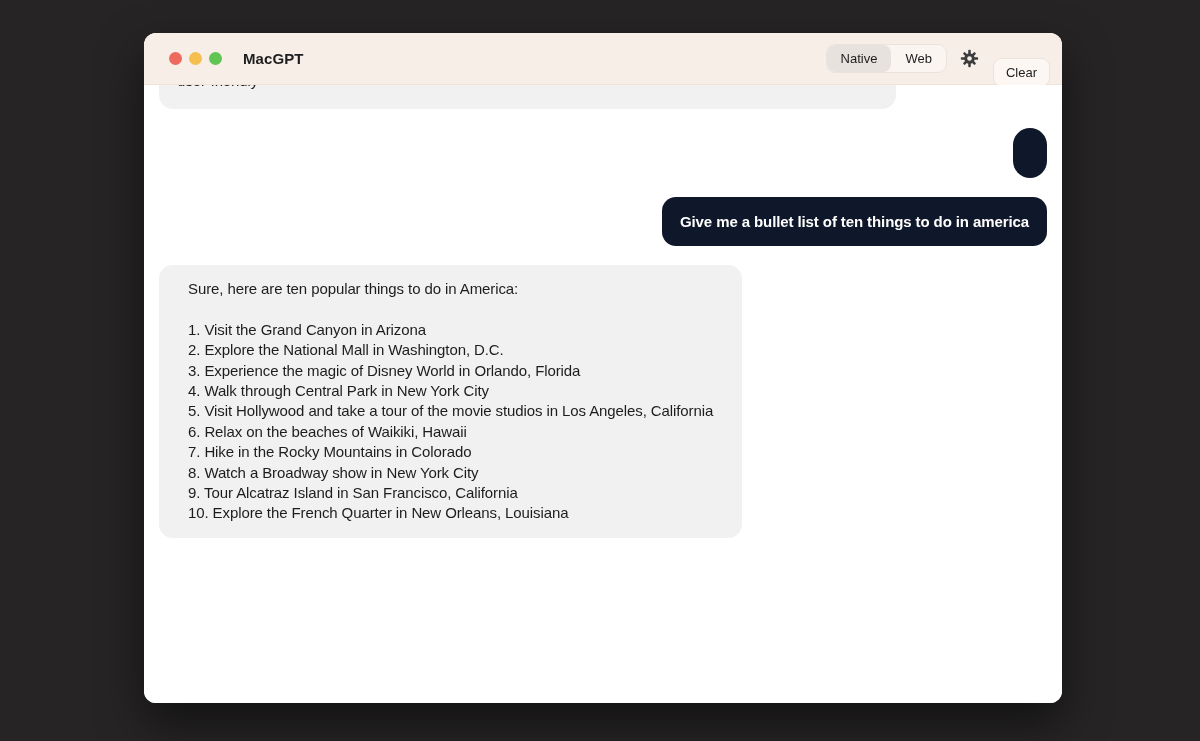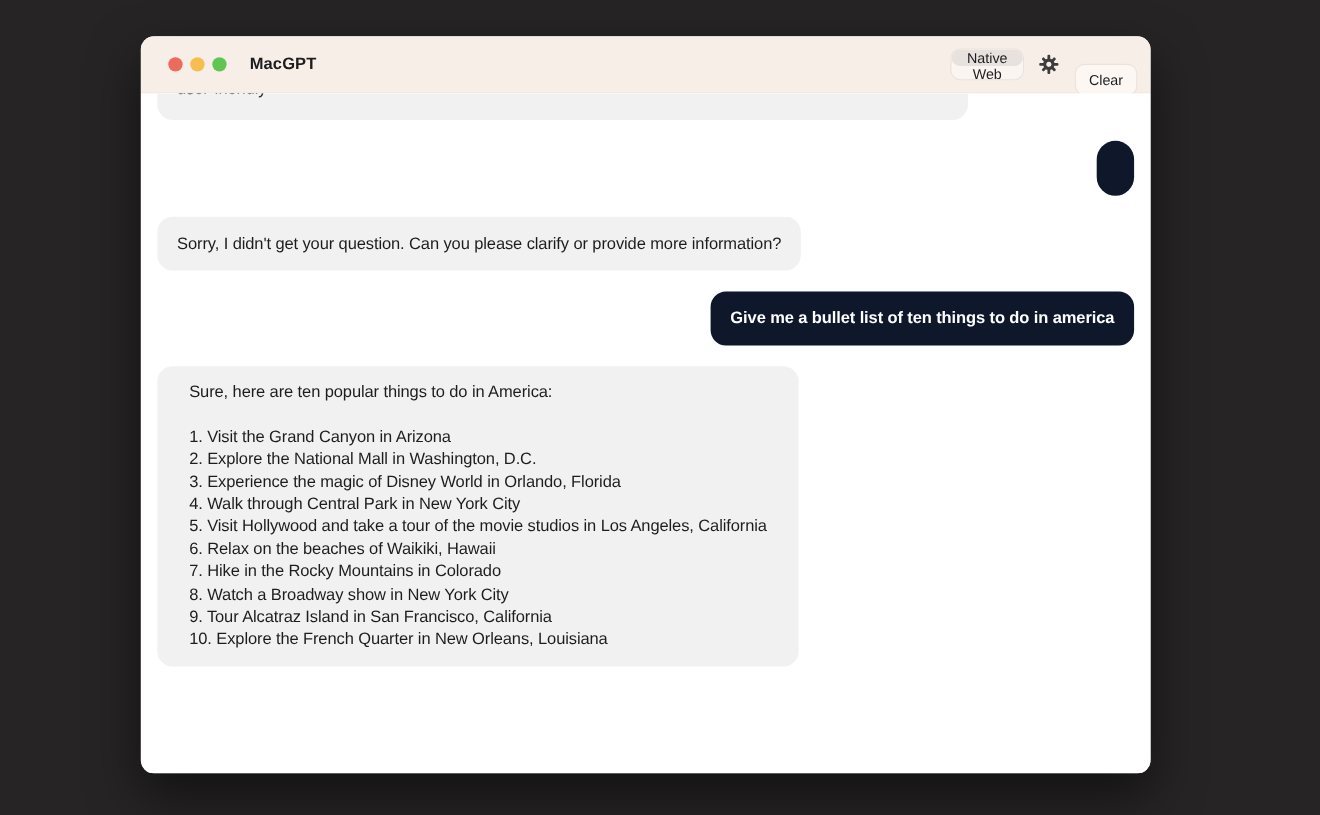--- a/index.html
+++ b/index.html
@@ -3,21 +3,21 @@
 <meta charset="utf-8">
 <style>
   * { margin: 0; padding: 0; box-sizing: border-box; }
   html, body { width: 1200px; height: 741px; overflow: hidden; }
   body {
     background: #262424;
     font-family: "Liberation Sans", "DejaVu Sans", sans-serif;
   }
   .window {
     position: absolute;
-    left: 128px; top: 33px;
+    left: 144px; top: 33px;
     width: 918px; height: 670px;
     background: #ffffff;
     border-radius: 12px;
     box-shadow: 0 20px 45px rgba(0,0,0,0.5);
     overflow: hidden;
     display: flex;
     flex-direction: column;
     justify-content: space-between;
   }
   
@@ -48,21 +48,20 @@
     align-items: center;
     gap: 12px;
   }
   .segmented {
     display: flex;
     border: 1px solid #ece2dc;
     background: #fbf5f1;
     border-radius: 9px;
     overflow: hidden;
     height: 29px;
-    flex-direction: column;
   }
   .seg {
     border: none;
     background: transparent;
     font-family: inherit;
     font-size: 13px;
     color: #1d1d1f;
     padding: 0 14px;
     height: 100%;
     cursor: pointer;
@@ -202,21 +201,20 @@
           <circle cx="12" cy="12" r="2.9" fill="#f7eee8"></circle>
         </svg>
       </button>
       <button class="clear-btn">Clear</button>
     </div>
   </div>
 
   <div class="chat">
     <div class="bubble assistant cutoff">user-friendly</div>
     <div class="bubble user empty-pill"></div>
-    <div class="bubble assistant single">Sorry, I didn't get your question. Can you please clarify or provide more information?</div>
     <div class="bubble user single">Give me a bullet list of ten things to do in america</div>
     <div class="bubble assistant list">Sure, here are ten popular things to do in America:
 
 1. Visit the Grand Canyon in Arizona
 2. Explore the National Mall in Washington, D.C.
 3. Experience the magic of Disney World in Orlando, Florida
 4. Walk through Central Park in New York City
 5. Visit Hollywood and take a tour of the movie studios in Los Angeles, California
 6. Relax on the beaches of Waikiki, Hawaii
 7. Hike in the Rocky Mountains in Colorado

